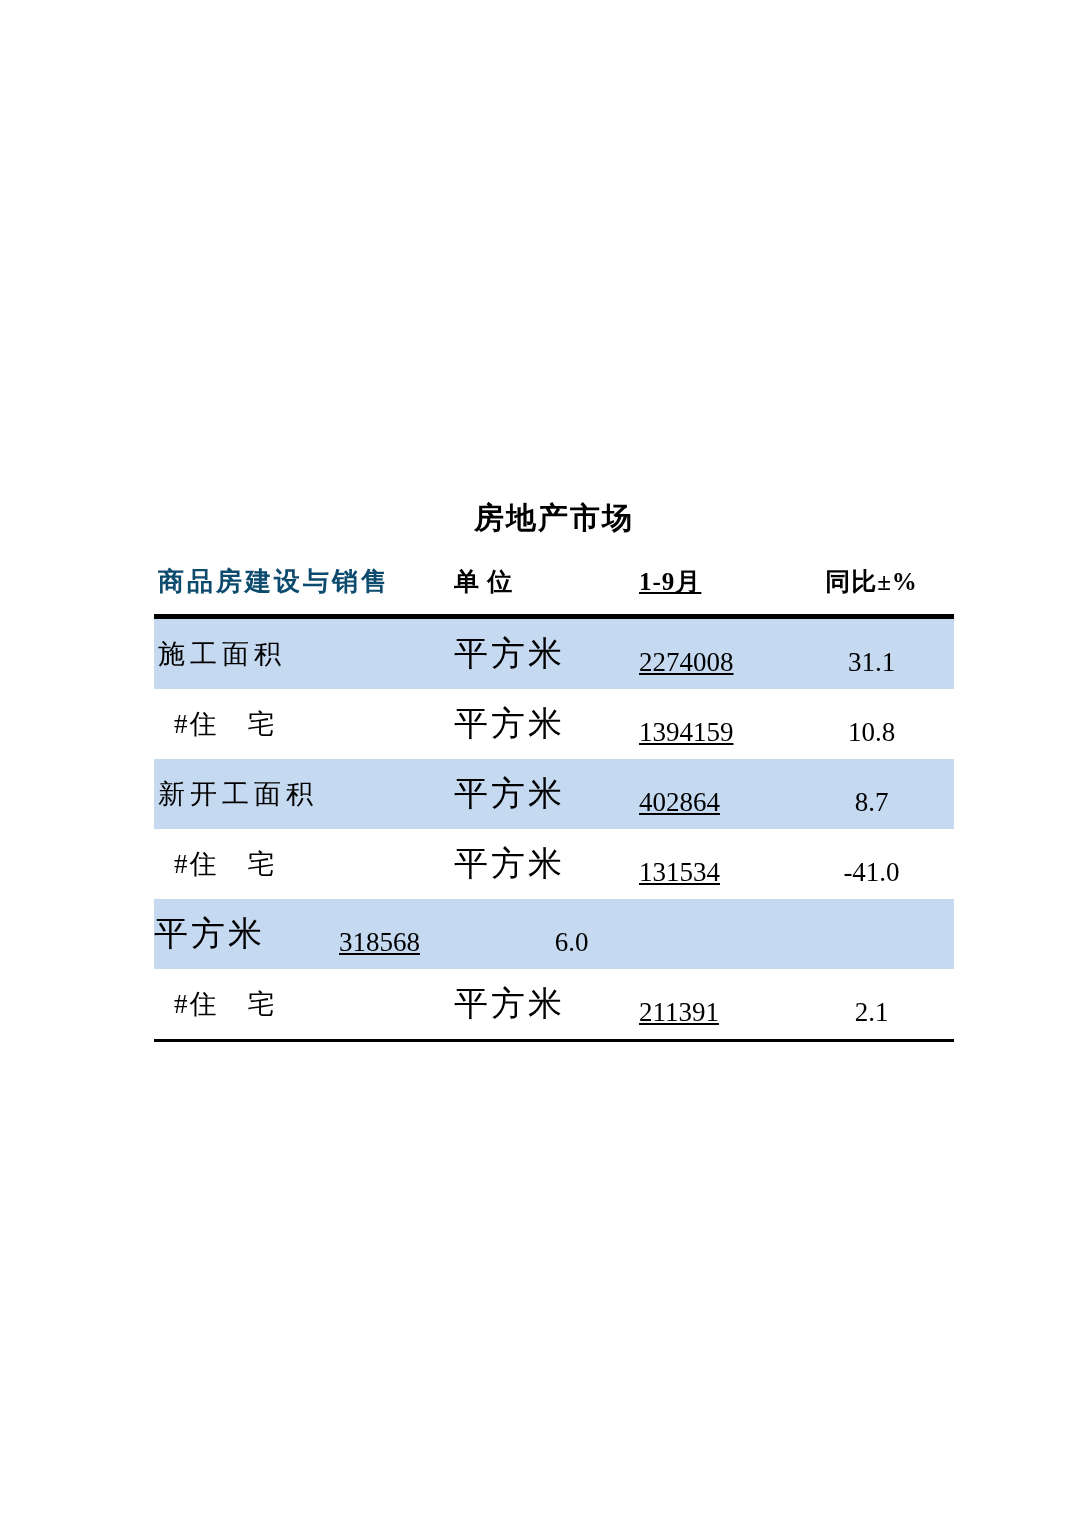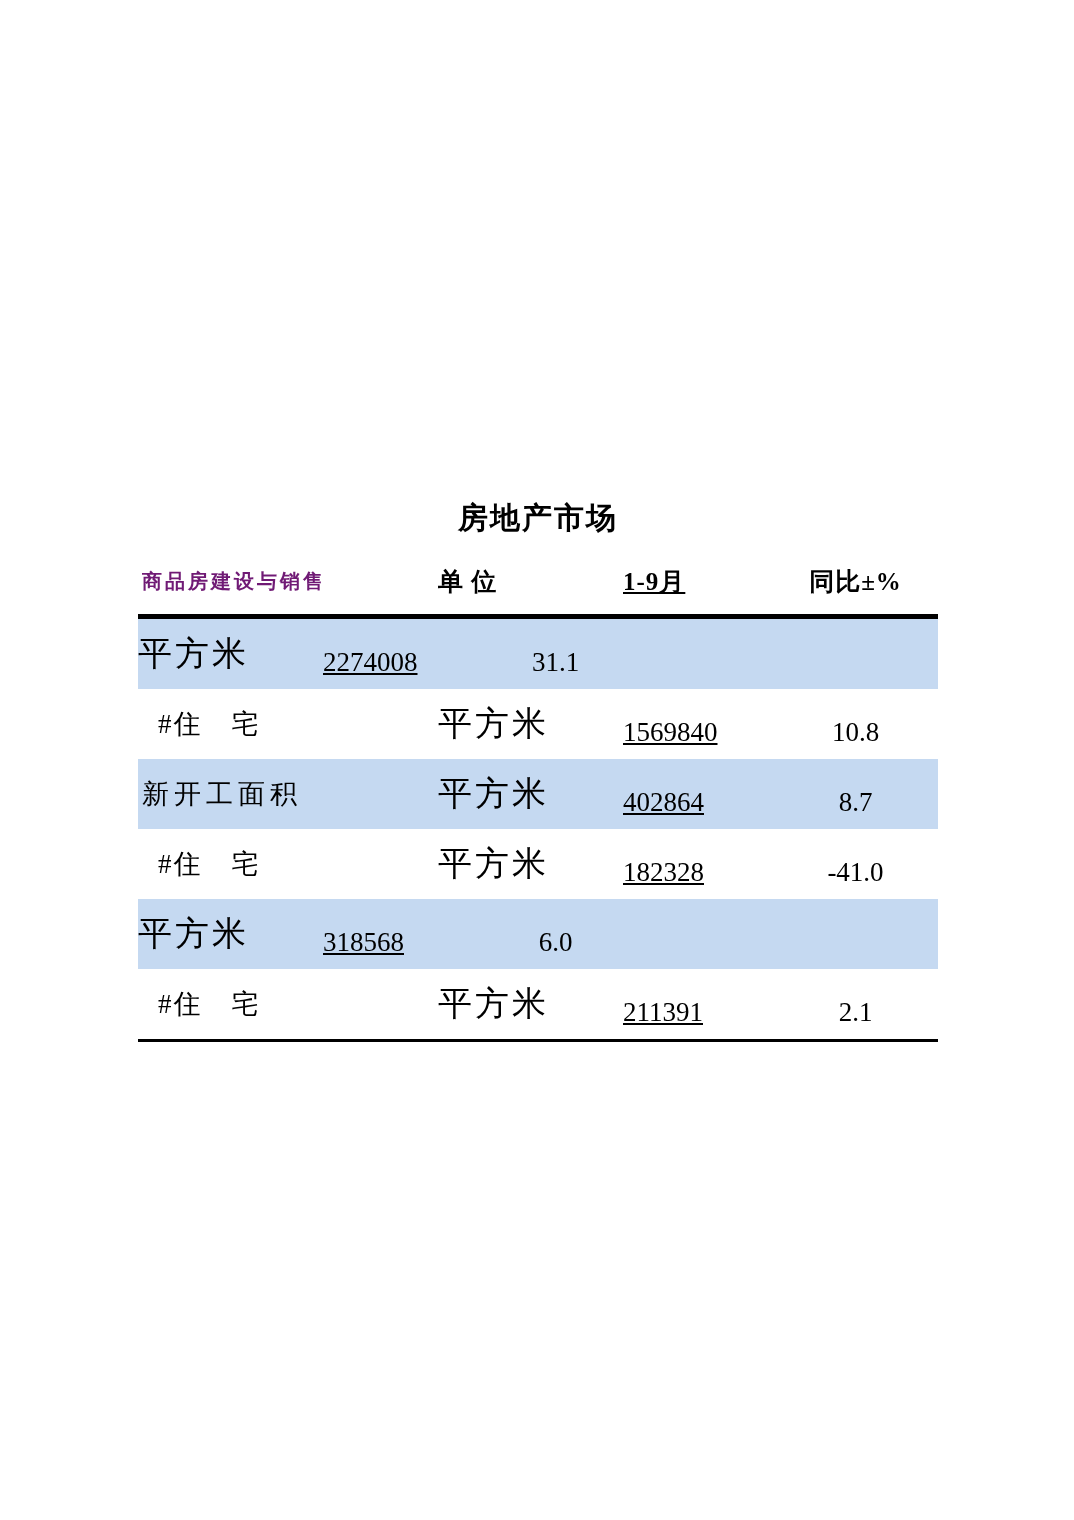--- a/index.html
+++ b/index.html
@@ -6,21 +6,21 @@
   html, body {
     width:1074px; height:1520px;
     background:#ffffff;
     font-family:"Liberation Serif","DejaVu Serif",serif;
     color:#000000;
     position:relative;
     overflow:hidden;
   }
   .table-area {
     position:absolute;
-    left:138px; top:496px;
+    left:154px; top:496px;
     width:800px;
   }
   .doc-title {
     text-align:center;
     font-family:"DejaVu Sans","Liberation Sans",sans-serif;
     font-weight:bold;
     font-size:30px;
     line-height:44px;
     letter-spacing:2px;
   }
@@ -28,23 +28,23 @@
     display:flex;
     align-items:center;
     height:50px;
     margin-top:16px;
   }
   .cell-label { flex:0 0 300px; text-align:left; padding-left:4px; }
   .cell-unit  { flex:0 0 185px; text-align:left; }
   .cell-value { flex:0 0 150px; text-align:left;text-decoration:underline; }
   .cell-yoy   { flex:0 0 165px; text-align:center; }
   .section-title {
-    color:#701a75;
+    color:#0c4a6e;
     font-weight:bold;
-    font-size:20px;
+    font-size:26px;
     letter-spacing:3px;
   }
   .col-head {
     font-weight:bold;
     font-size:25px;
     letter-spacing:1px;
   }
   .tbody {
     margin-top:8px;
     border-top:5px solid #000000;
@@ -78,43 +78,44 @@
   <div class="header-row">
     <div class="cell-label section-title">商品房建设与销售</div>
     <div class="cell-unit col-head">单 位</div>
     <div class="cell-value col-head">1-9月</div>
     <div class="cell-yoy col-head">同比±%</div>
   </div>
 
   <div class="tbody">
 
     <div class="row highlight">
+      <div class="cell-label">施工面积</div>
       <div class="cell-unit">平方米</div>
       <div class="cell-value">2274008</div>
       <div class="cell-yoy">31.1</div>
     </div>
 
     <div class="row sub">
       <div class="cell-label">#住　宅</div>
       <div class="cell-unit">平方米</div>
-      <div class="cell-value">1569840</div>
+      <div class="cell-value">1394159</div>
       <div class="cell-yoy">10.8</div>
     </div>
 
     <div class="row highlight">
       <div class="cell-label">新开工面积</div>
       <div class="cell-unit">平方米</div>
       <div class="cell-value">402864</div>
       <div class="cell-yoy">8.7</div>
     </div>
 
     <div class="row sub">
       <div class="cell-label">#住　宅</div>
       <div class="cell-unit">平方米</div>
-      <div class="cell-value">182328</div>
+      <div class="cell-value">131534</div>
       <div class="cell-yoy">-41.0</div>
     </div>
 
     <div class="row highlight">
       <div class="cell-unit">平方米</div>
       <div class="cell-value">318568</div>
       <div class="cell-yoy">6.0</div>
     </div>
 
     <div class="row sub">

